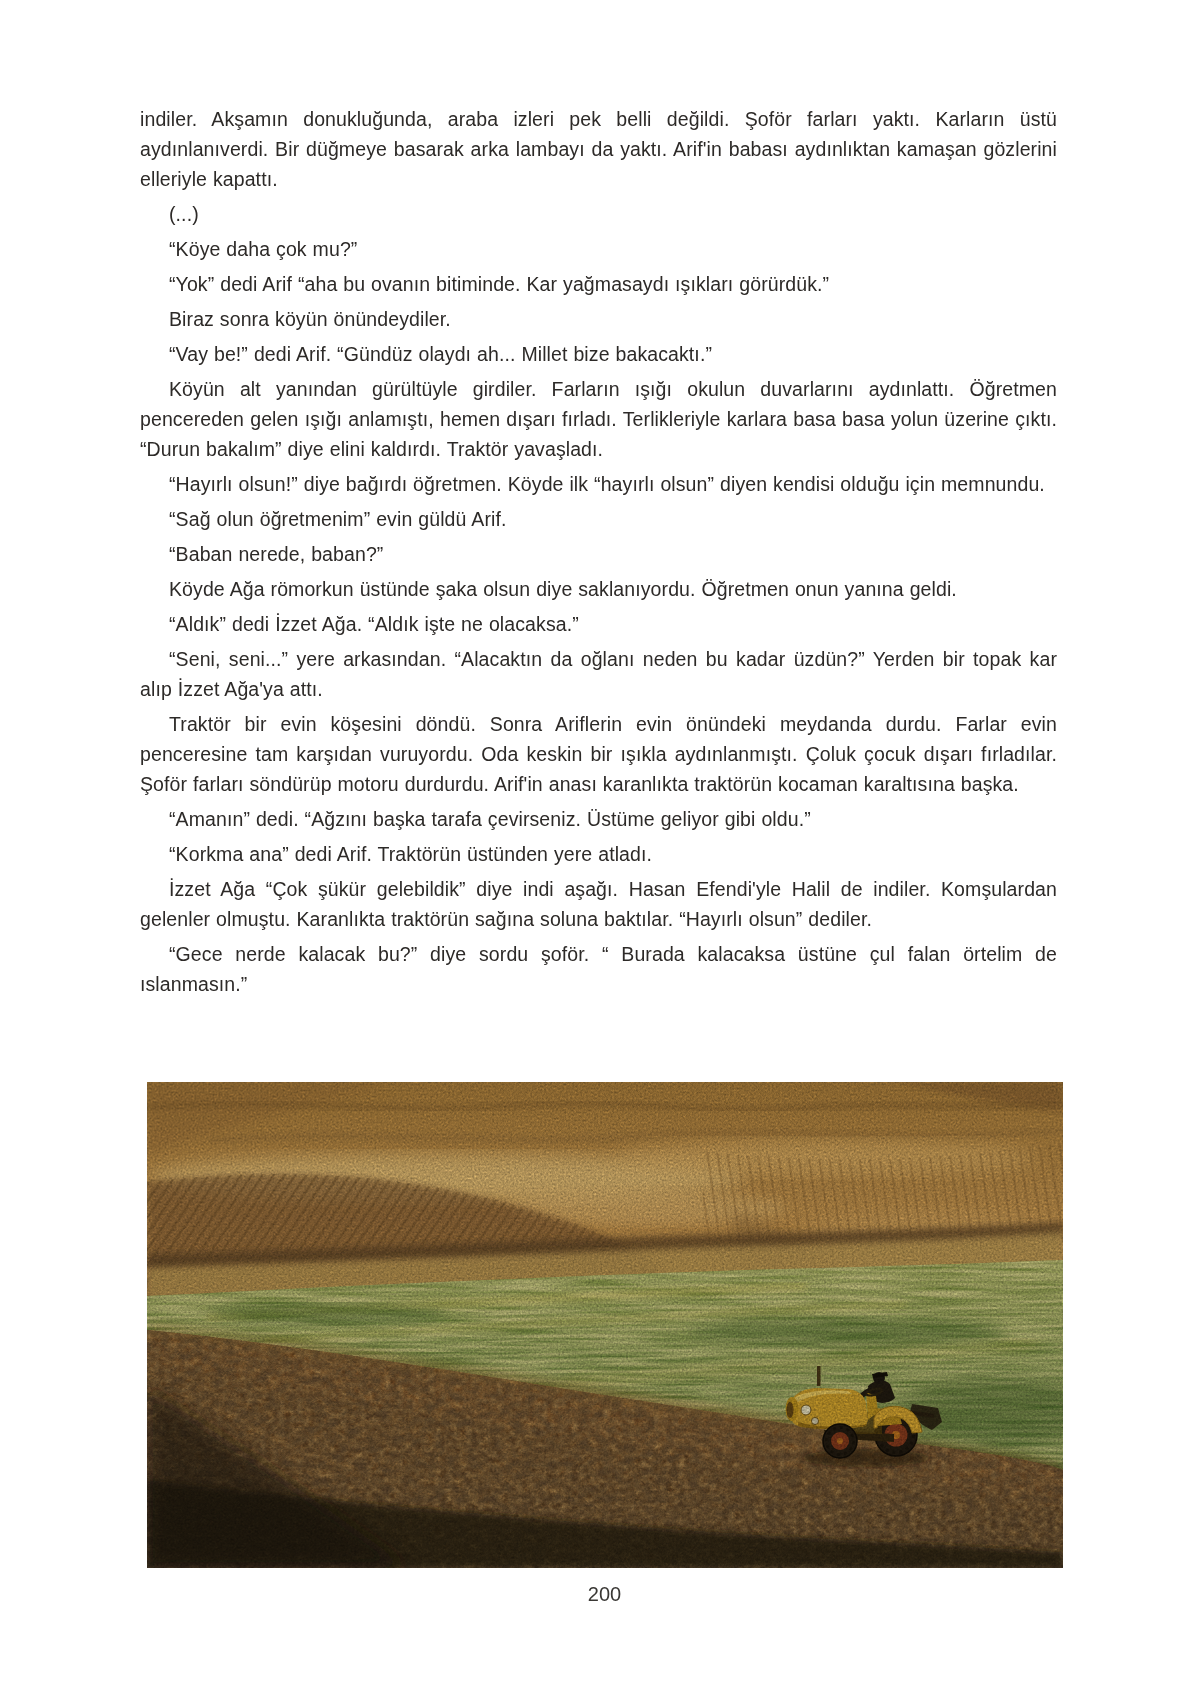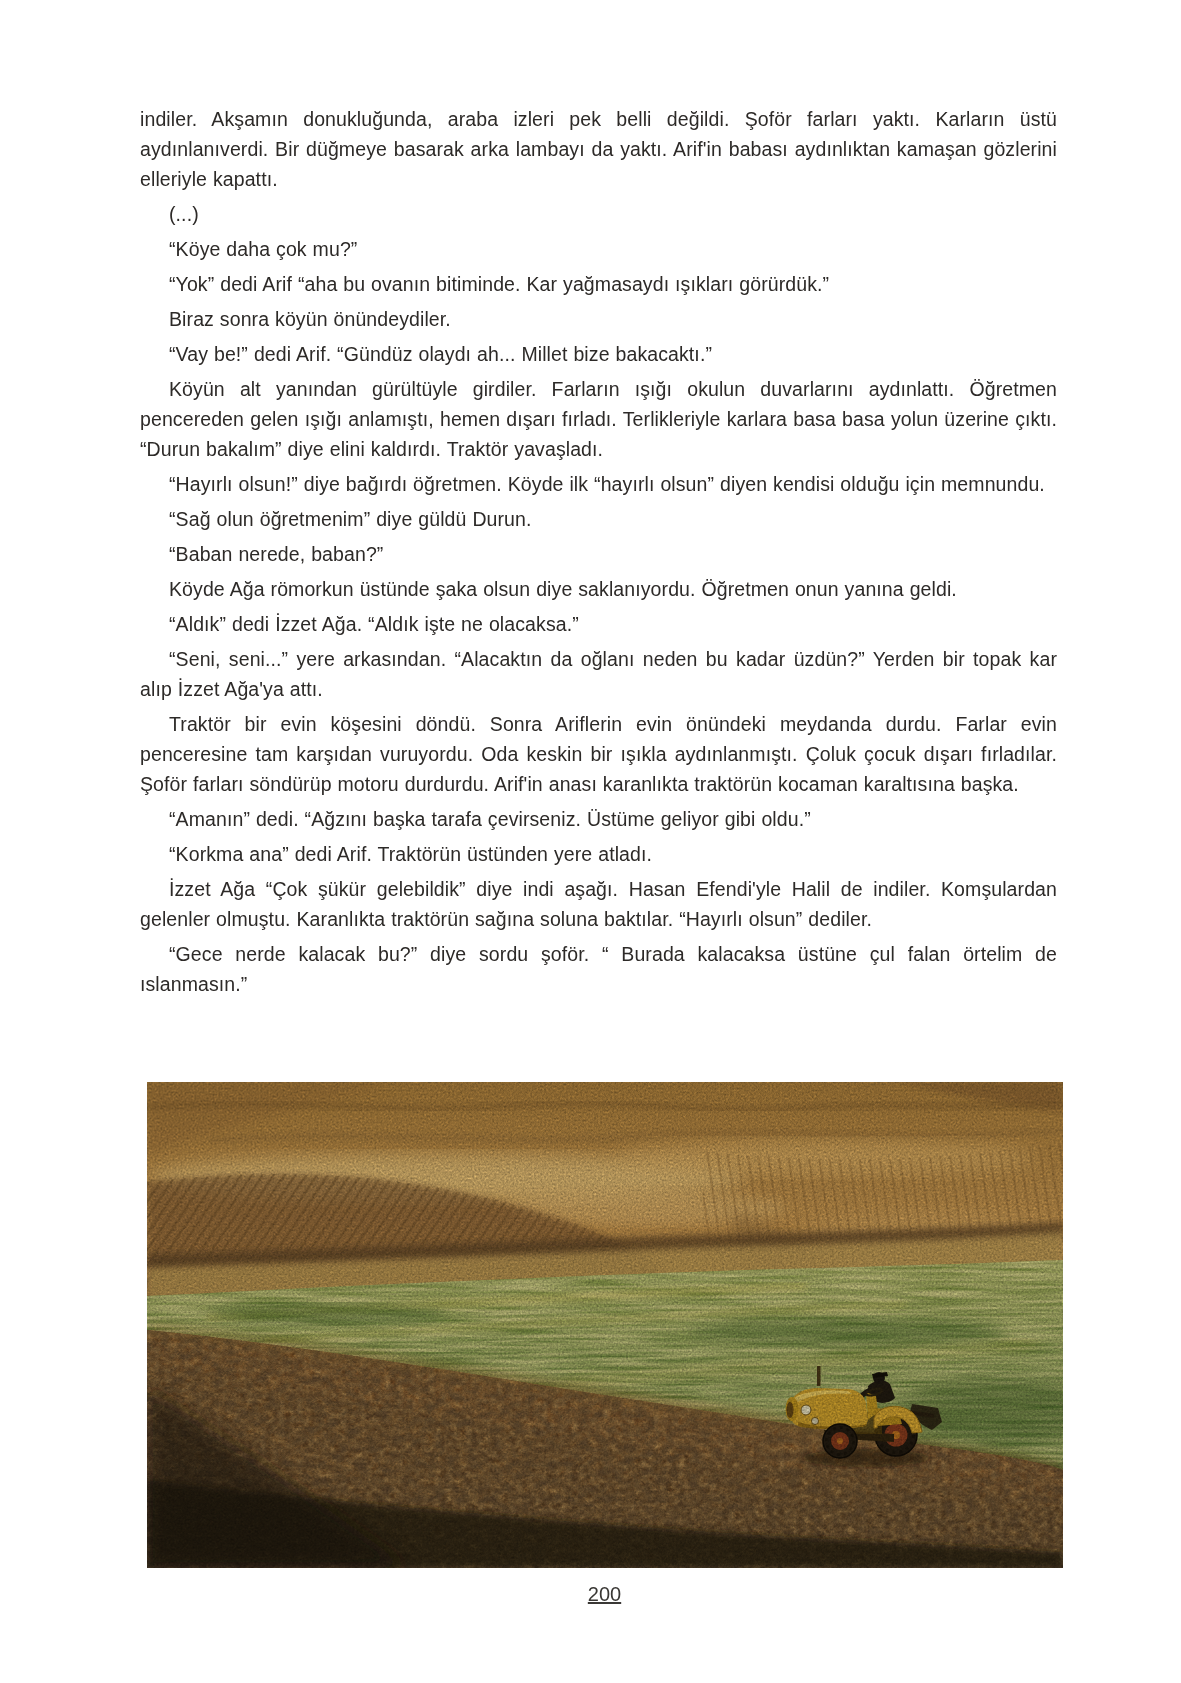--- a/index.html
+++ b/index.html
@@ -12,38 +12,38 @@
     margin:0 0 5px 0;font-size:19.5px;line-height:30px;text-align:justify;
     text-indent:29px;letter-spacing:.1px;word-spacing:.4px;
   }
   .content p.first{text-indent:0;}
   .photo{
     position:absolute;left:147px;top:1082px;width:916px;height:486px;overflow:hidden;background:#c6924a;
   }
   .photo svg{display:block;width:100%;height:100%;}
   .page-number{
     position:absolute;left:146px;top:1583px;width:917px;text-align:center;
-    font-size:20px;color:#3a3835;text-decoration:underline;
+    font-size:20px;color:#3a3835;
   }
 </style>
 </head>
 <body>
 
 <div class="page">
 
   <div class="content">
     <p class="first">indiler. Akşamın donukluğunda, araba izleri pek belli değildi. Şoför farları yaktı. Karların üstü aydınlanıverdi. Bir düğmeye basarak arka lambayı da yaktı. Arif'in babası aydınlıktan kamaşan gözlerini elleriyle kapattı.</p>
     <p>(...)</p>
     <p>“Köye daha çok mu?”</p>
     <p>“Yok” dedi Arif “aha bu ovanın bitiminde. Kar yağmasaydı ışıkları görürdük.”</p>
     <p>Biraz sonra köyün önündeydiler.</p>
     <p>“Vay be!” dedi Arif. “Gündüz olaydı ah... Millet bize bakacaktı.”</p>
     <p>Köyün alt yanından gürültüyle girdiler. Farların ışığı okulun duvarlarını aydınlattı. Öğretmen pencereden gelen ışığı anlamıştı, hemen dışarı fırladı. Terlikleriyle karlara basa basa yolun üzerine çıktı. “Durun bakalım” diye elini kaldırdı. Traktör yavaşladı.</p>
     <p>“Hayırlı olsun!” diye bağırdı öğretmen. Köyde ilk “hayırlı olsun” diyen kendisi olduğu için memnundu.</p>
-    <p>“Sağ olun öğretmenim” diye güldü Durun.</p>
+    <p>“Sağ olun öğretmenim” evin güldü Arif.</p>
     <p>“Baban nerede, baban?”</p>
     <p>Köyde Ağa römorkun üstünde şaka olsun diye saklanıyordu. Öğretmen onun yanına geldi.</p>
     <p>“Aldık” dedi İzzet Ağa. “Aldık işte ne olacaksa.”</p>
     <p>“Seni, seni...” yere arkasından. “Alacaktın da oğlanı neden bu kadar üzdün?” Yerden bir topak kar alıp İzzet Ağa'ya attı.</p>
     <p>Traktör bir evin köşesini döndü. Sonra Ariflerin evin önündeki meydanda durdu. Farlar evin penceresine tam karşıdan vuruyordu. Oda keskin bir ışıkla aydınlanmıştı. Çoluk çocuk dışarı fırladılar. Şoför farları söndürüp motoru durdurdu. Arif'in anası karanlıkta traktörün kocaman karaltısına başka.</p>
     <p>“Amanın” dedi. “Ağzını başka tarafa çevirseniz. Üstüme geliyor gibi oldu.”</p>
     <p>“Korkma ana” dedi Arif. Traktörün üstünden yere atladı.</p>
     <p>İzzet Ağa “Çok şükür gelebildik” diye indi aşağı. Hasan Efendi'yle Halil de indiler. Komşulardan gelenler olmuştu. Karanlıkta traktörün sağına soluna baktılar. “Hayırlı olsun” dediler.</p>
     <p>“Gece nerde kalacak bu?” diye sordu şoför. “ Burada kalacaksa üstüne çul falan örtelim de ıslanmasın.”</p>
   </div>

